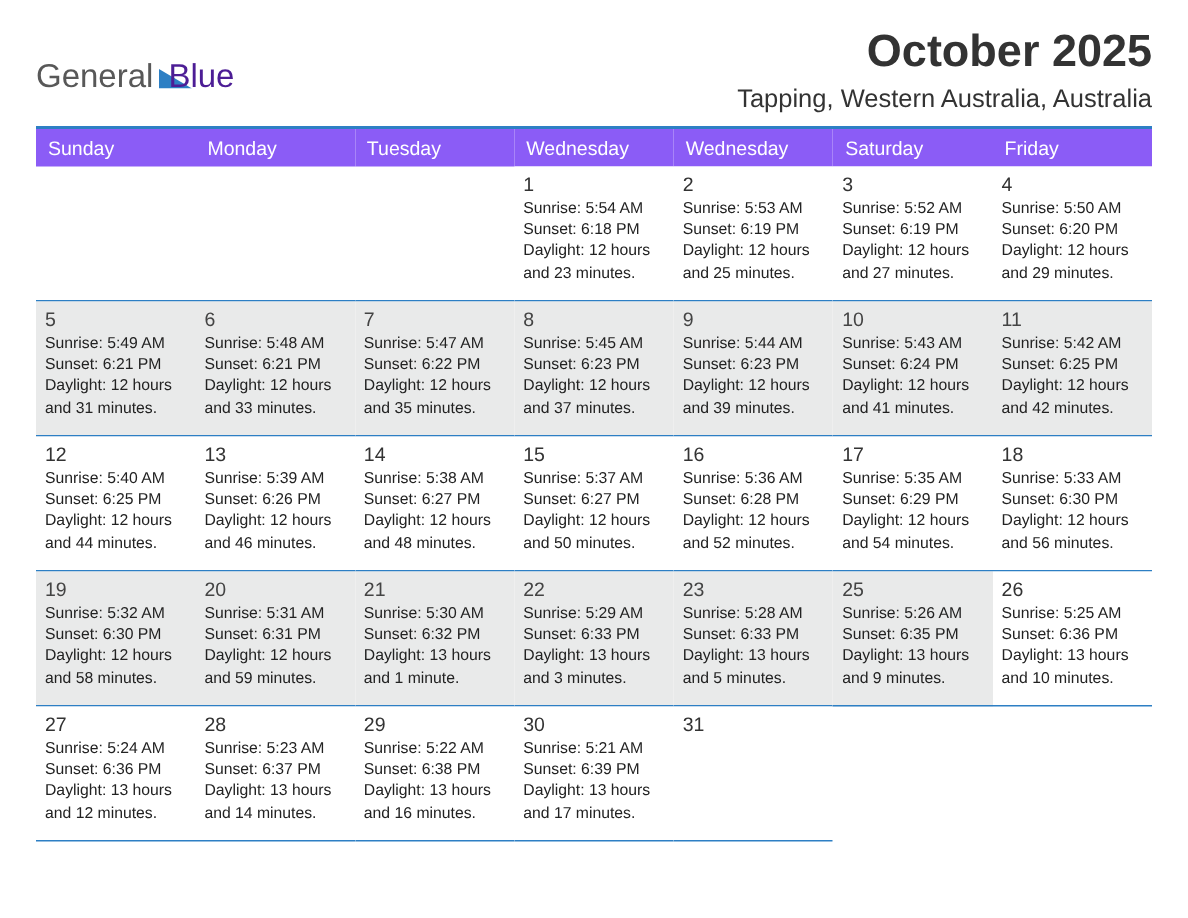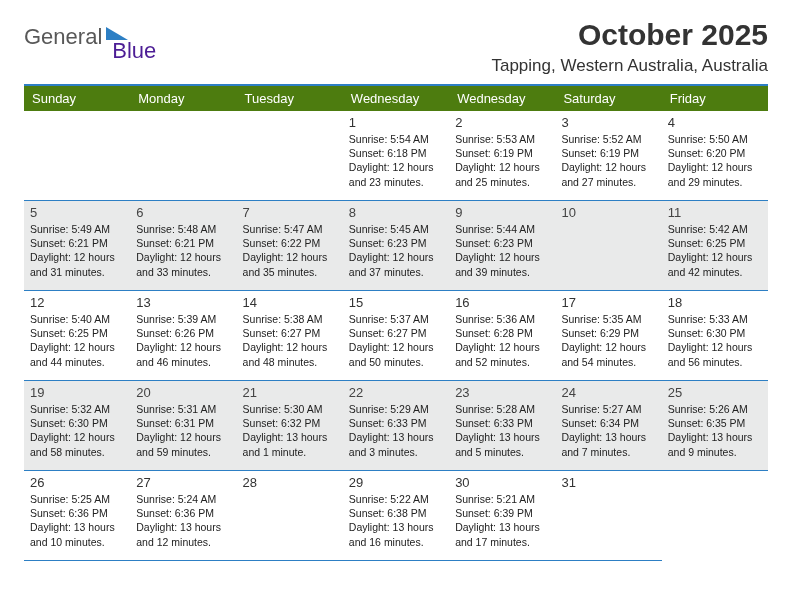--- a/index.html
+++ b/index.html
@@ -12,37 +12,37 @@
   padding: 18px 24px 24px 24px;
 }
 .header {
   display: flex;
   justify-content: space-between;
   align-items: flex-start;
   margin-bottom: 8px;
 }
 .logo {
   display: flex;
-  align-items: flex-start;
+  align-items: flex-end;
   gap: 2px;
   margin-top: 6px;
 }
 .logo-text1 { font-size: 22px; color: #585858; font-weight: 400; }
 .logo-text2 { font-size: 22px; color: #4c1d95; font-weight: 400; }
 .logo-icon { display: inline-block; margin-left: 2px; }
 .title-block { text-align: right; }
 .month-title { font-size: 30px; color: #333; font-weight: 700; margin-bottom: 4px; }
 .location { font-size: 17px; color: #333; font-weight: 400; }
 .calendar {
   display: grid;
   grid-template-columns: repeat(7, 1fr);
   border-top: 2px solid #2d7fc4;
 }
 .day-header {
-  background: #4d7c0f;
+  background: #8b5cf6;
   color: #fff;
   font-size: 13px;
   padding: 5px 8px;
   font-weight: 400;
 }
 .cell {
   border-bottom: 1px solid #2d7fc4;
   padding: 4px 6px 6px 6px;
   min-height: 90px;
   background: #fff;
@@ -122,20 +122,21 @@
     <div class="cell shaded">
       <div class="day-num">8</div>
       <div class="info">Sunrise: 5:45 AM<br>Sunset: 6:23 PM<br>Daylight: 12 hours and 37 minutes.</div>
     </div>
     <div class="cell shaded">
       <div class="day-num">9</div>
       <div class="info">Sunrise: 5:44 AM<br>Sunset: 6:23 PM<br>Daylight: 12 hours and 39 minutes.</div>
     </div>
     <div class="cell shaded">
       <div class="day-num">10</div>
+      <div class="info">Sunrise: 5:43 AM<br>Sunset: 6:24 PM<br>Daylight: 12 hours and 41 minutes.</div>
     </div>
     <div class="cell shaded">
       <div class="day-num">11</div>
       <div class="info">Sunrise: 5:42 AM<br>Sunset: 6:25 PM<br>Daylight: 12 hours and 42 minutes.</div>
     </div>
     <div class="cell">
       <div class="day-num">12</div>
       <div class="info">Sunrise: 5:40 AM<br>Sunset: 6:25 PM<br>Daylight: 12 hours and 44 minutes.</div>
     </div>
     <div class="cell">
@@ -176,37 +177,34 @@
     </div>
     <div class="cell shaded">
       <div class="day-num">22</div>
       <div class="info">Sunrise: 5:29 AM<br>Sunset: 6:33 PM<br>Daylight: 13 hours and 3 minutes.</div>
     </div>
     <div class="cell shaded">
       <div class="day-num">23</div>
       <div class="info">Sunrise: 5:28 AM<br>Sunset: 6:33 PM<br>Daylight: 13 hours and 5 minutes.</div>
     </div>
     <div class="cell shaded">
-      <div class="day-num">24</div>
-      <div class="info">Sunrise: 5:27 AM<br>Sunset: 6:34 PM<br>Daylight: 13 hours and 7 minutes.</div>
-    </div>
-    <div class="cell shaded">
       <div class="day-num">25</div>
       <div class="info">Sunrise: 5:26 AM<br>Sunset: 6:35 PM<br>Daylight: 13 hours and 9 minutes.</div>
     </div>
     <div class="cell">
       <div class="day-num">26</div>
       <div class="info">Sunrise: 5:25 AM<br>Sunset: 6:36 PM<br>Daylight: 13 hours and 10 minutes.</div>
     </div>
     <div class="cell">
       <div class="day-num">27</div>
       <div class="info">Sunrise: 5:24 AM<br>Sunset: 6:36 PM<br>Daylight: 13 hours and 12 minutes.</div>
     </div>
     <div class="cell">
       <div class="day-num">28</div>
+      <div class="info">Sunrise: 5:23 AM<br>Sunset: 6:37 PM<br>Daylight: 13 hours and 14 minutes.</div>
     </div>
     <div class="cell">
       <div class="day-num">29</div>
       <div class="info">Sunrise: 5:22 AM<br>Sunset: 6:38 PM<br>Daylight: 13 hours and 16 minutes.</div>
     </div>
     <div class="cell">
       <div class="day-num">30</div>
       <div class="info">Sunrise: 5:21 AM<br>Sunset: 6:39 PM<br>Daylight: 13 hours and 17 minutes.</div>
     </div>
     <div class="cell">

